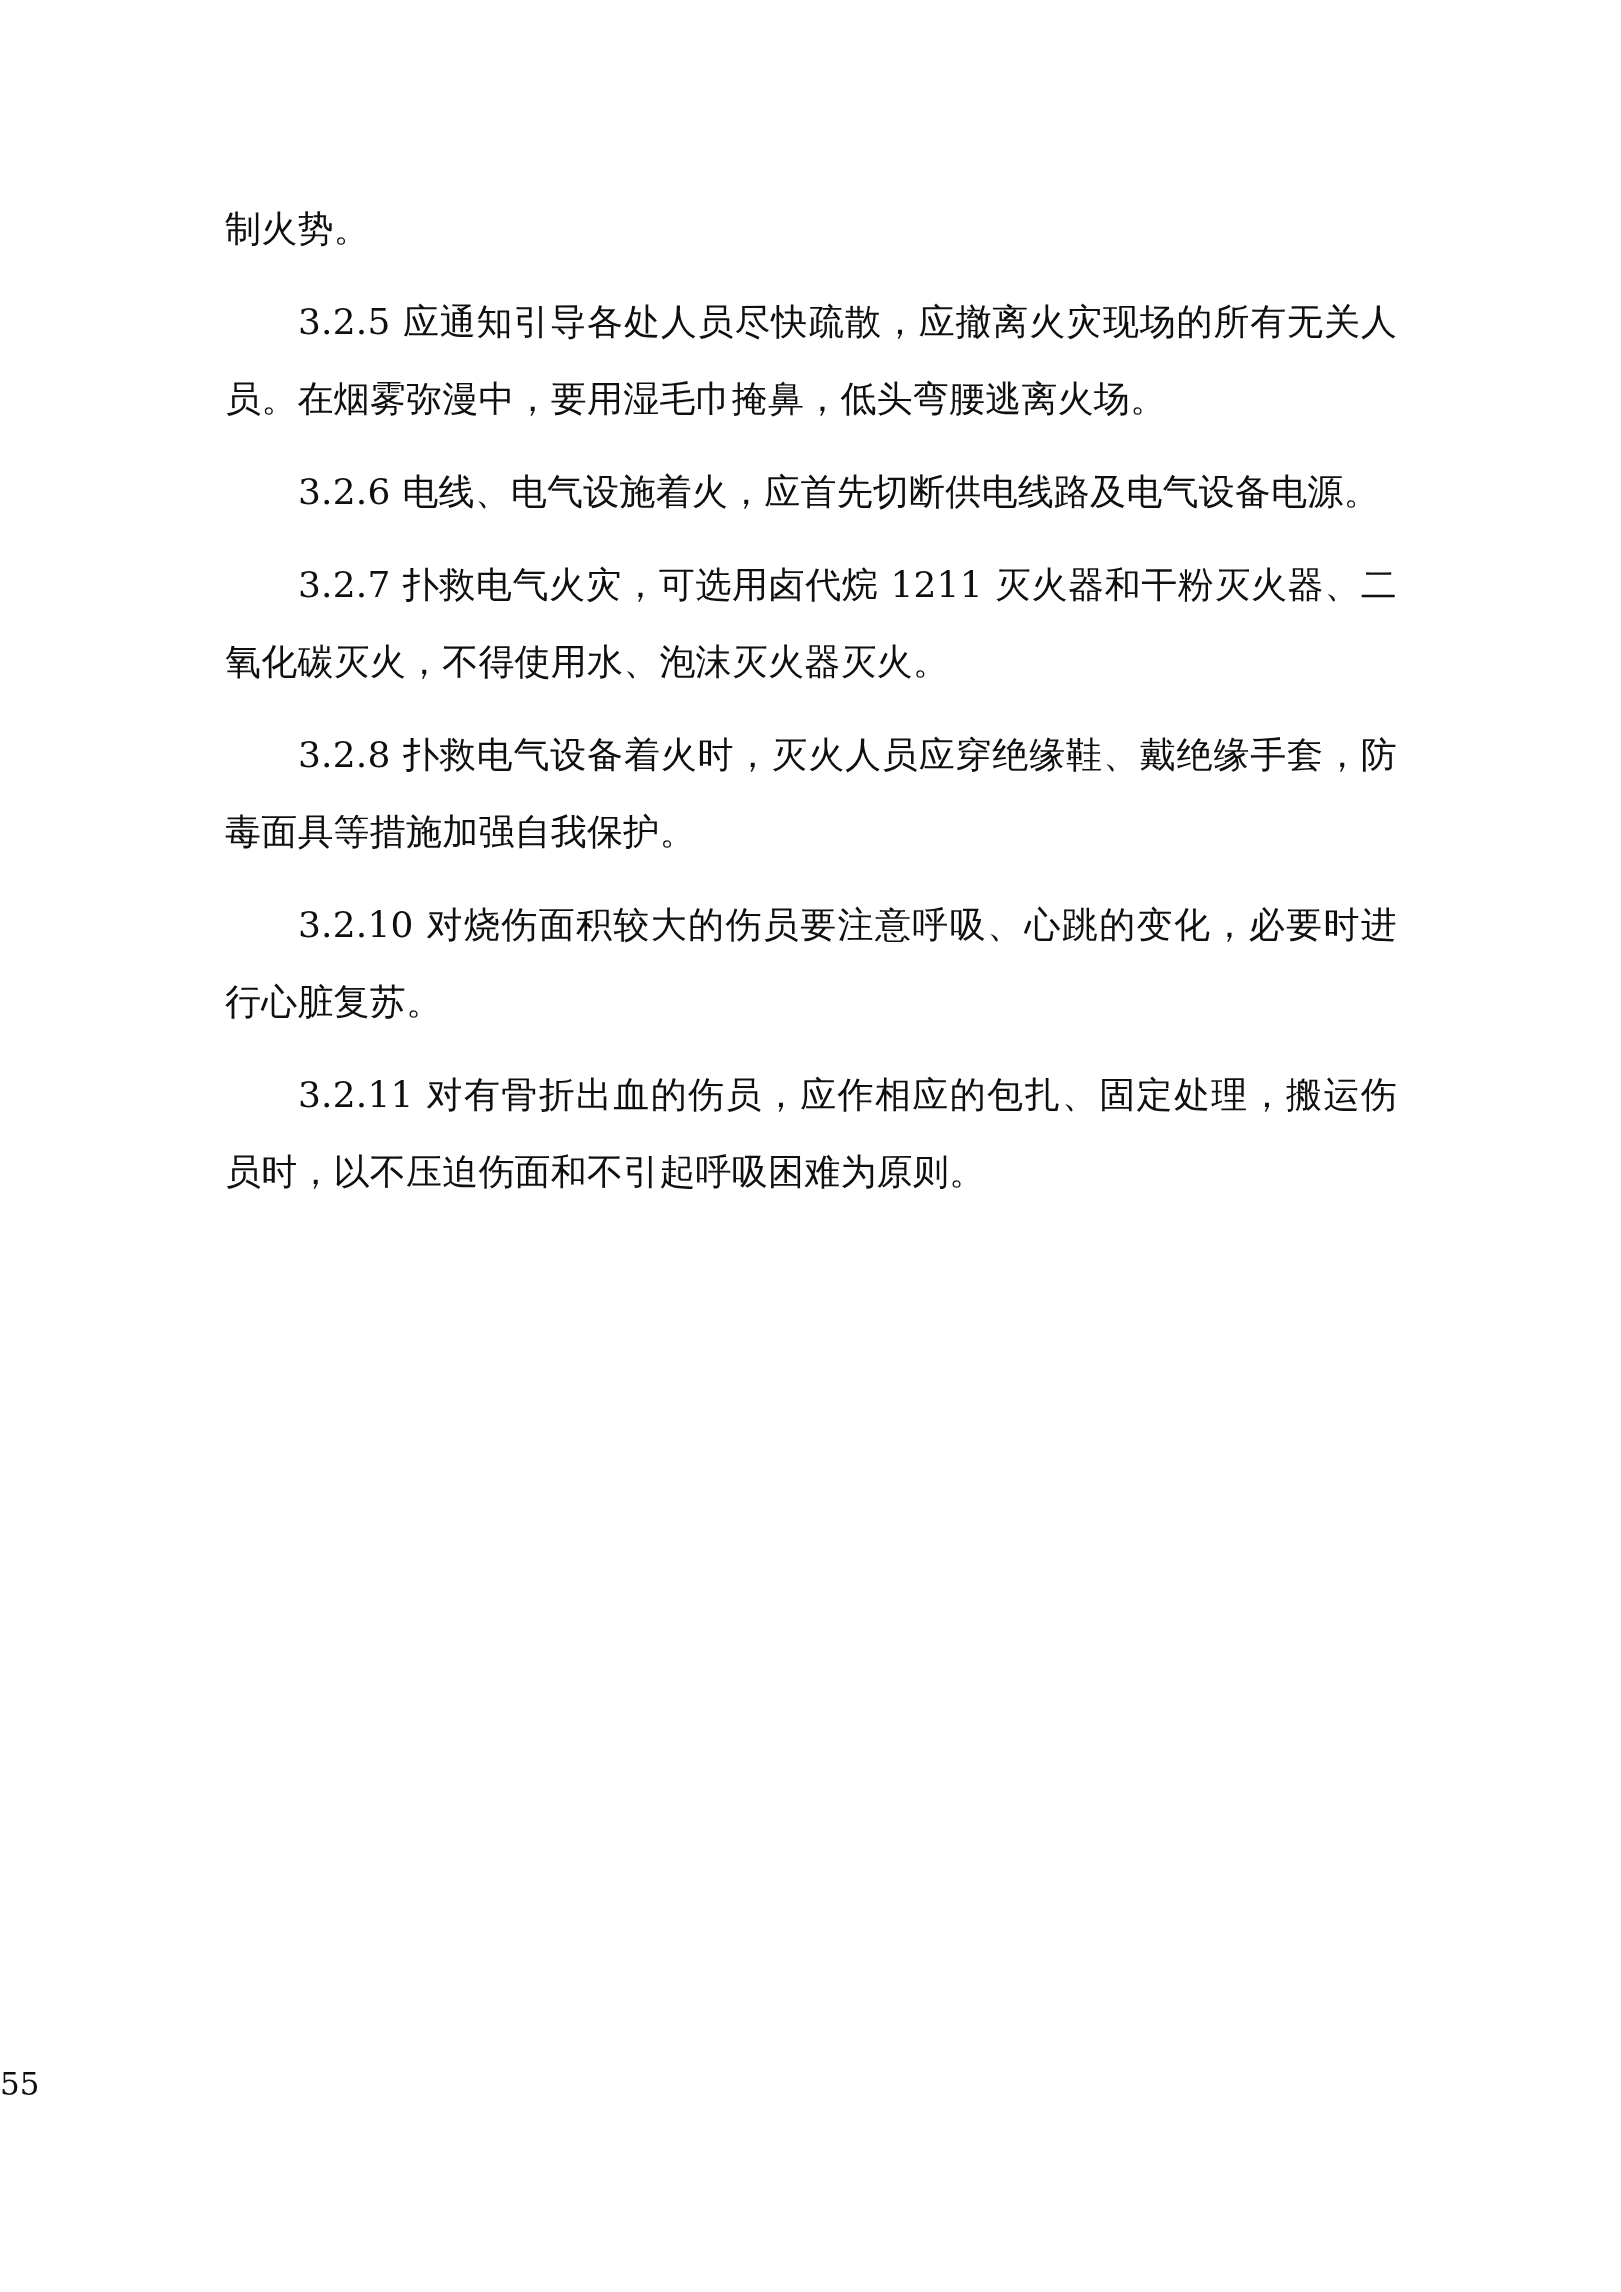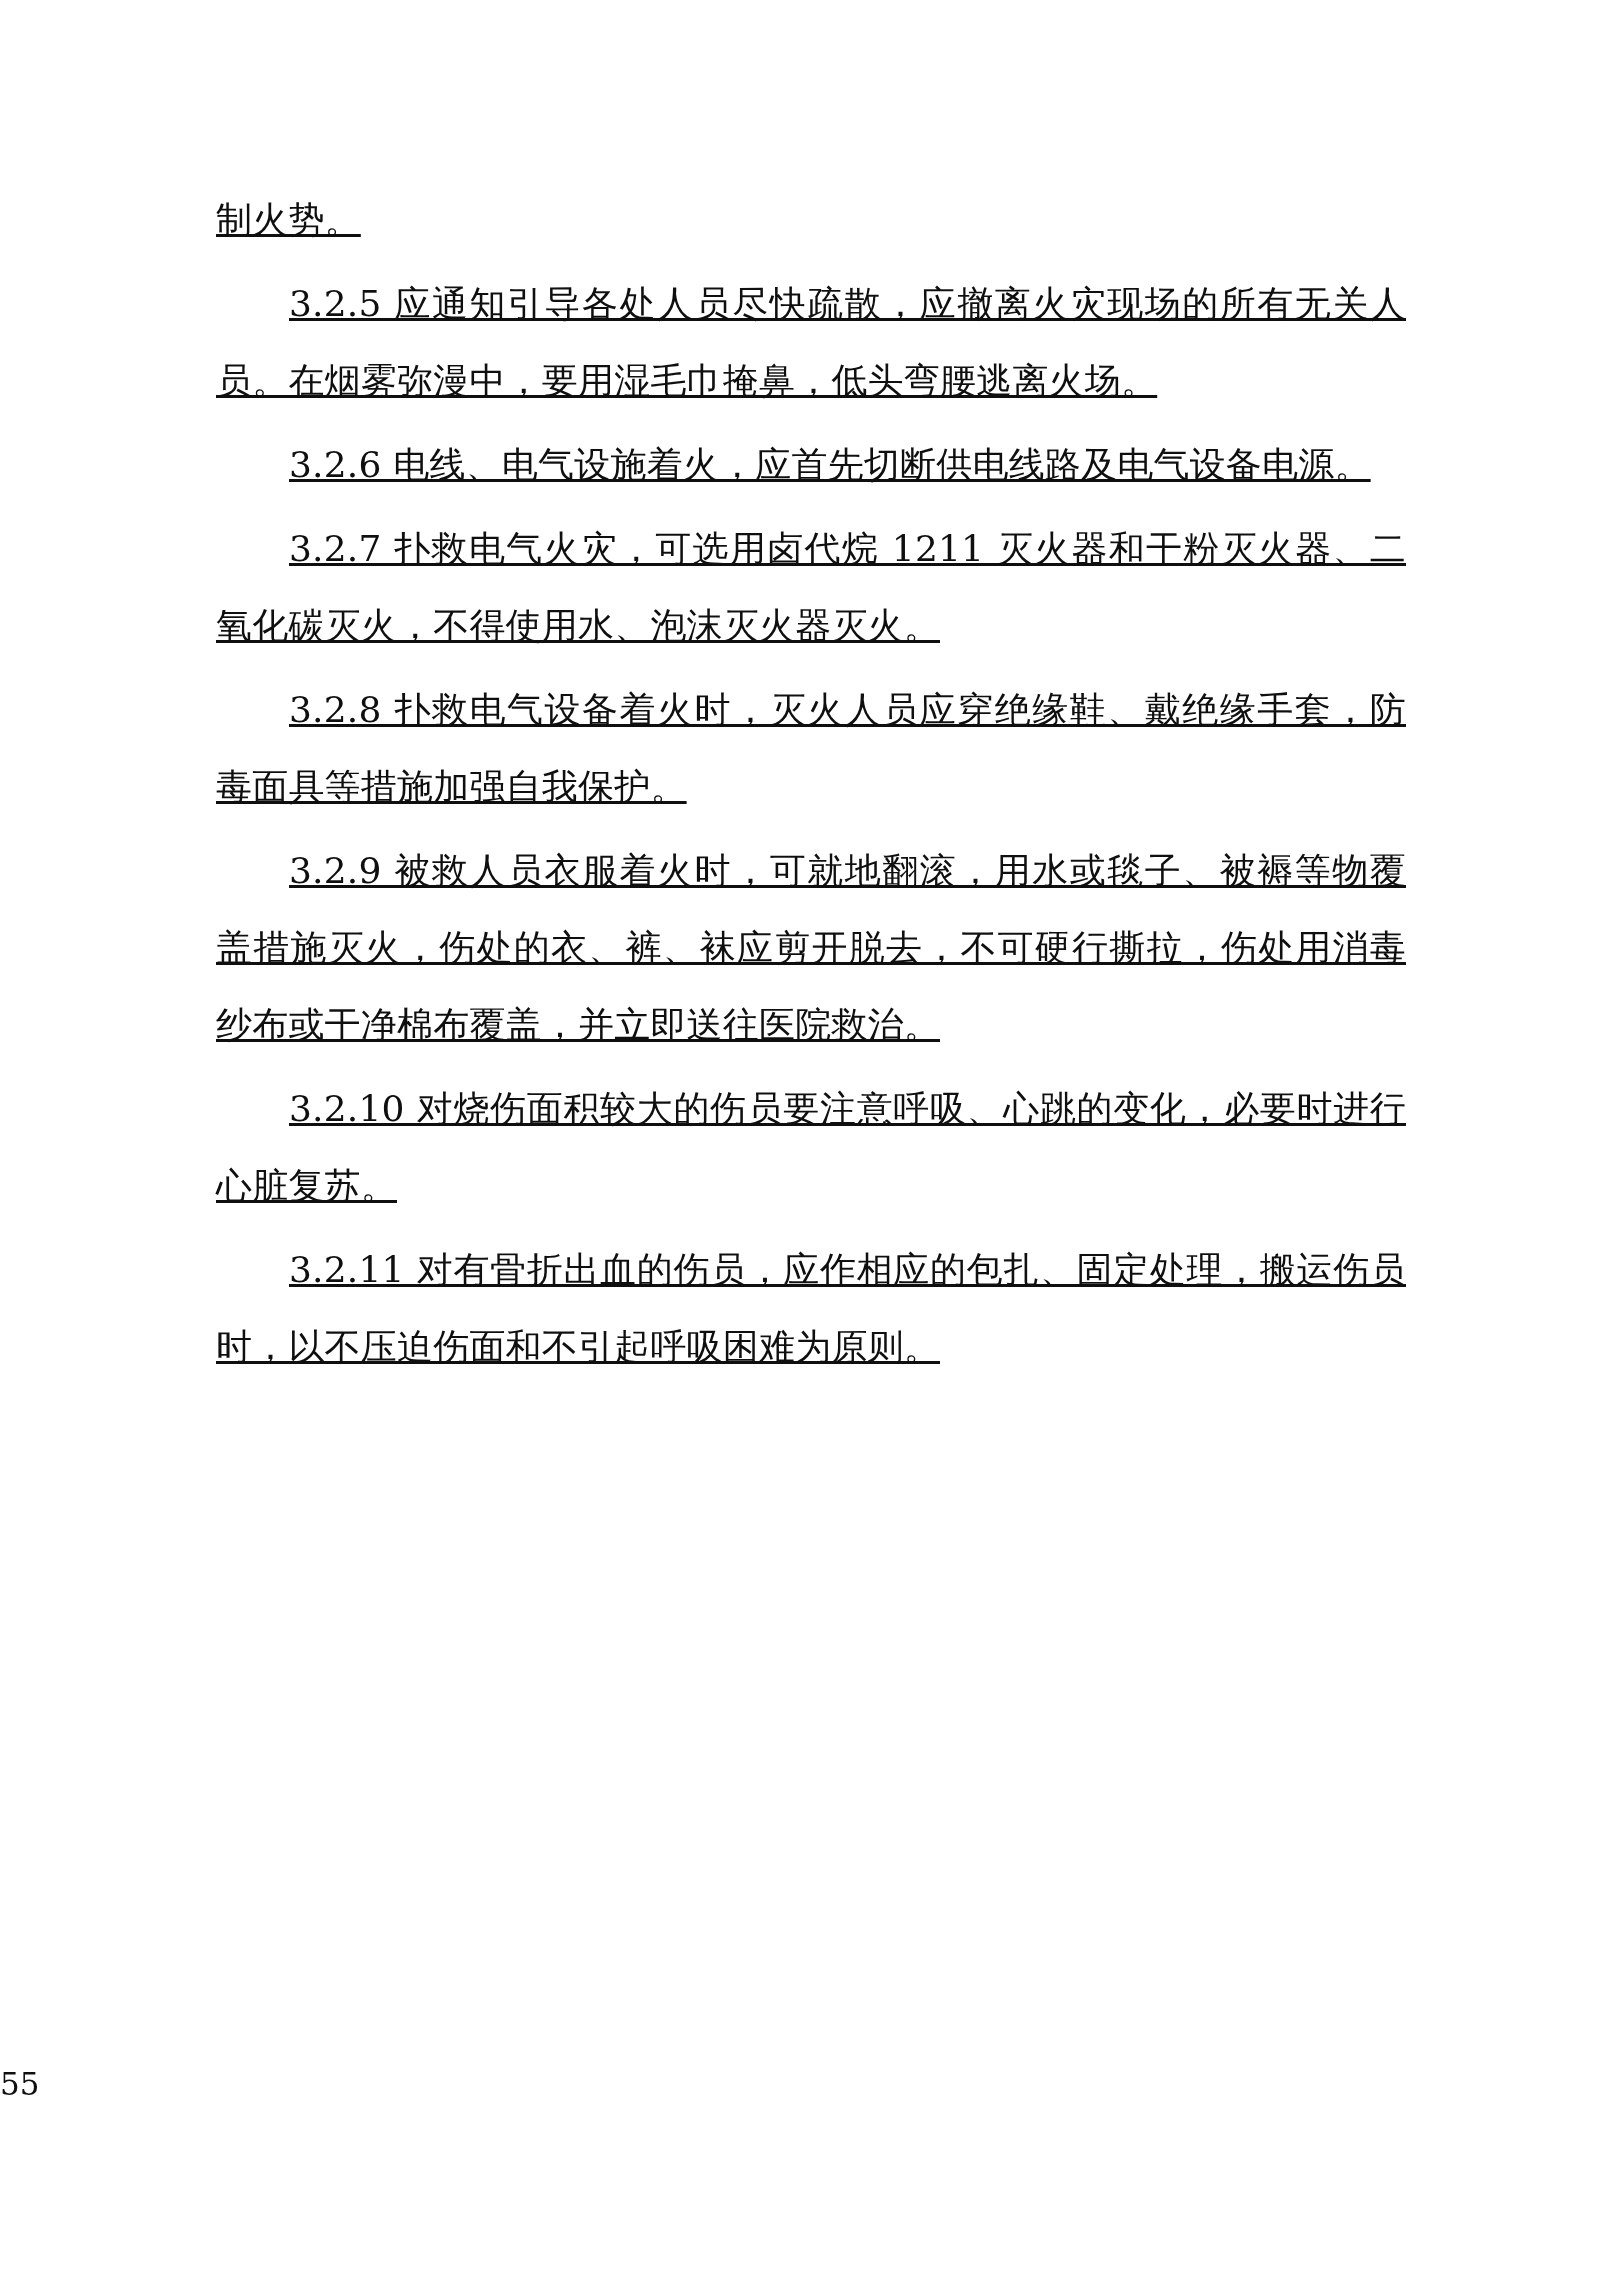--- a/index.html
+++ b/index.html
@@ -28,23 +28,22 @@
     left: 209px;
     top: 174px;
     width: 1204px;
   }
   .para {
     font-size: 36px;
     line-height: 77px;
     text-align: justify;
     text-justify: inter-ideograph;
     letter-spacing: 0.2px;
-    margin: 7px;
+    margin: 16px;
     color: #100f0f;
-    text-decoration: underline;
   }
   .indent {
     text-indent: 73px;
   }
   .bold-lead {
     font-weight: bold;
   }
   .page-number {
     position: absolute;
     left: 0;
@@ -76,23 +75,20 @@
     </p>
 
     <p class="para indent">
       <span>3.2.7 扑救电气火灾，可选用卤代烷 1211 灭火器和干粉灭火器、二氧化碳灭火，不得使用水、泡沫灭火器灭火。</span>
     </p>
 
     <p class="para indent">
       <span>3.2.8 扑救电气设备着火时，灭火人员应穿绝缘鞋、戴绝缘手套，防毒面具等措施加强自我保护。</span>
     </p>
 
-    <p class="para indent">
-      <span>3.2.9 被救人员衣服着火时，可就地翻滚，用水或毯子、被褥等物覆盖措施灭火，伤处的衣、裤、袜应剪开脱去，不可硬行撕拉，伤处用消毒纱布或干净棉布覆盖，并立即送往医院救治。</span>
-    </p>
 
     <p class="para indent">
       <span>3.2.10 对烧伤面积较大的伤员要注意呼吸、心跳的变化，必要时进行心脏复苏。</span>
     </p>
 
     <p class="para indent">
       <span>3.2.11 对有骨折出血的伤员，应作相应的包扎、固定处理，搬运伤员时，以不压迫伤面和不引起呼吸困难为原则。</span>
     </p>
 
 

